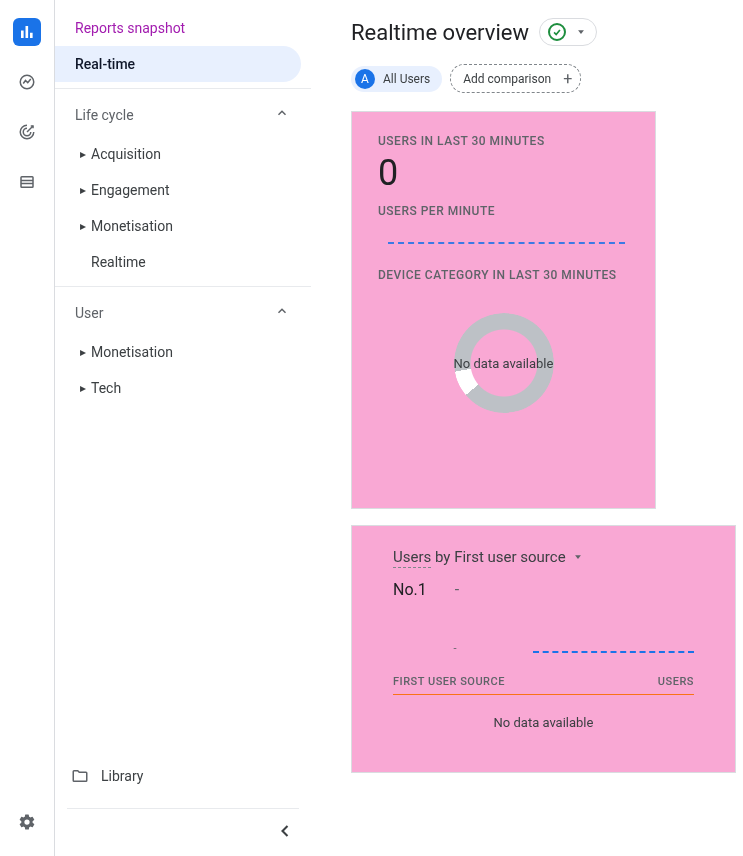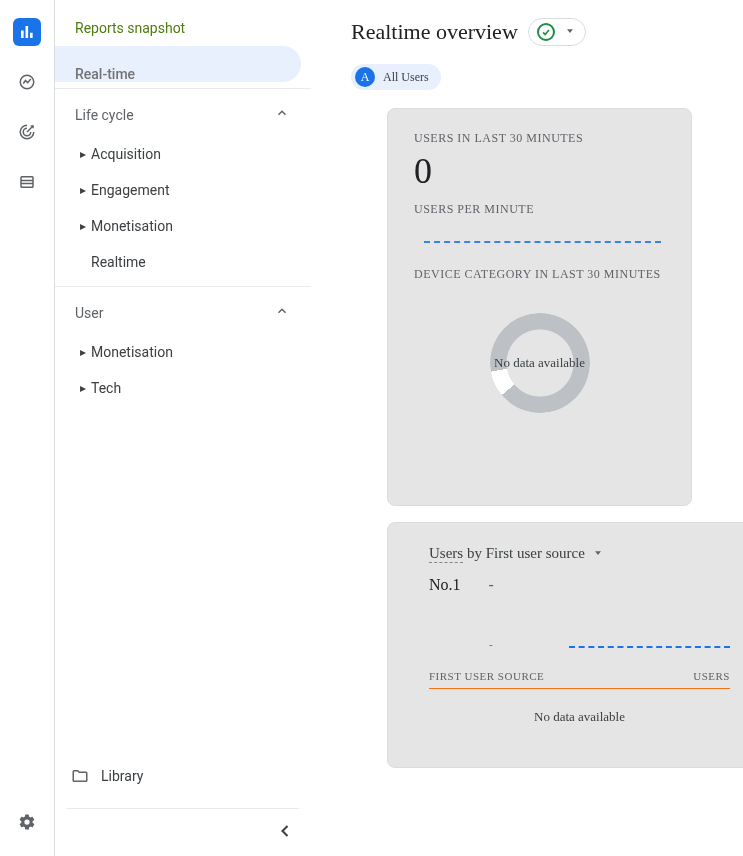--- a/index.html
+++ b/index.html
@@ -58,30 +58,29 @@
       flex-direction: column;
       padding-top: 10px;
       position: relative;
     }
     .nav-item {
       display: flex;
       align-items: center;
       height: 36px;
       padding: 0 14px 0 20px;
       font-size: 14px;
-      color: #4d7c0f;
+      color: #a21caf;
       cursor: pointer;
       border-radius: 0 18px 18px 0;
       margin-right: 10px;
     }
     .nav-item.active {
       background: #e8f0fe;
-      color: #737373;
+      color: #0f172a;
       font-weight: 500;
-      align-items: flex-end;
     }
     .nav-group-header {
       display: flex;
       align-items: center;
       justify-content: space-between;
       height: 44px;
       padding: 0 22px 0 20px;
       font-size: 14px;
       color: #5f6368;
       cursor: pointer;
@@ -134,21 +133,20 @@
       padding: 12px 4px 0 0;
       display: flex;
       justify-content: flex-end;
     }
     .collapse-row svg { width: 20px; height: 20px; color: #3c4043; cursor: pointer; }
     .main {
       flex: 1;
       padding: 18px 0 0 40px;
       height: 100%;
       overflow: hidden;
-      font-family: Liberation Serif, serif;
     }
     .title-row {
       display: flex;
       align-items: center;
       gap: 10px;
       margin-bottom: 18px;
     }
     .title-row h1 {
       font-size: 22px;
       font-weight: 400;
@@ -206,24 +204,23 @@
     }
     .chip.add-comp {
       border: 1px dashed #80868b;
       color: #3c4043;
       padding: 4px 8px 4px 12px;
       cursor: pointer;
     }
     .chip.add-comp .plus { color: #5f6368; font-size: 16px; margin-left: 4px; }
     .card {
       border: 1px solid #dadce0;
-      border-radius: 8px;
+      border-radius: 0;
       padding: 22px 26px;
-      background: #e5e5e5;
-      margin-left: 36px;
+      background: #f9a8d4;
     }
     .card1 {
       width: 305px;
       min-height: 398px;
     }
     .mini-label {
       font-size: 12px;
       letter-spacing: 0.5px;
       color: #5f6368;
       font-weight: 500;
@@ -448,20 +445,24 @@
           </svg>
       </span>
     </div>
   </div>
 
   <div class="comparison-row">
     <span class="chip all-users">
       <span class="avatar">A</span>
       <span>All Users</span>
     </span>
+    <span class="chip add-comp">
+      <span>Add comparison</span>
+      <span class="plus">+</span>
+    </span>
   </div>
 
   <div class="card card1">
     <div class="mini-label">USERS IN LAST 30 MINUTES</div>
     <div class="big-number">0</div>
     <div class="mini-label">USERS PER MINUTE</div>
     <div class="dash-line"></div>
     <div class="mini-label">DEVICE CATEGORY IN LAST 30 MINUTES</div>
     <div class="donut-wrap">
       <div class="donut"></div>

